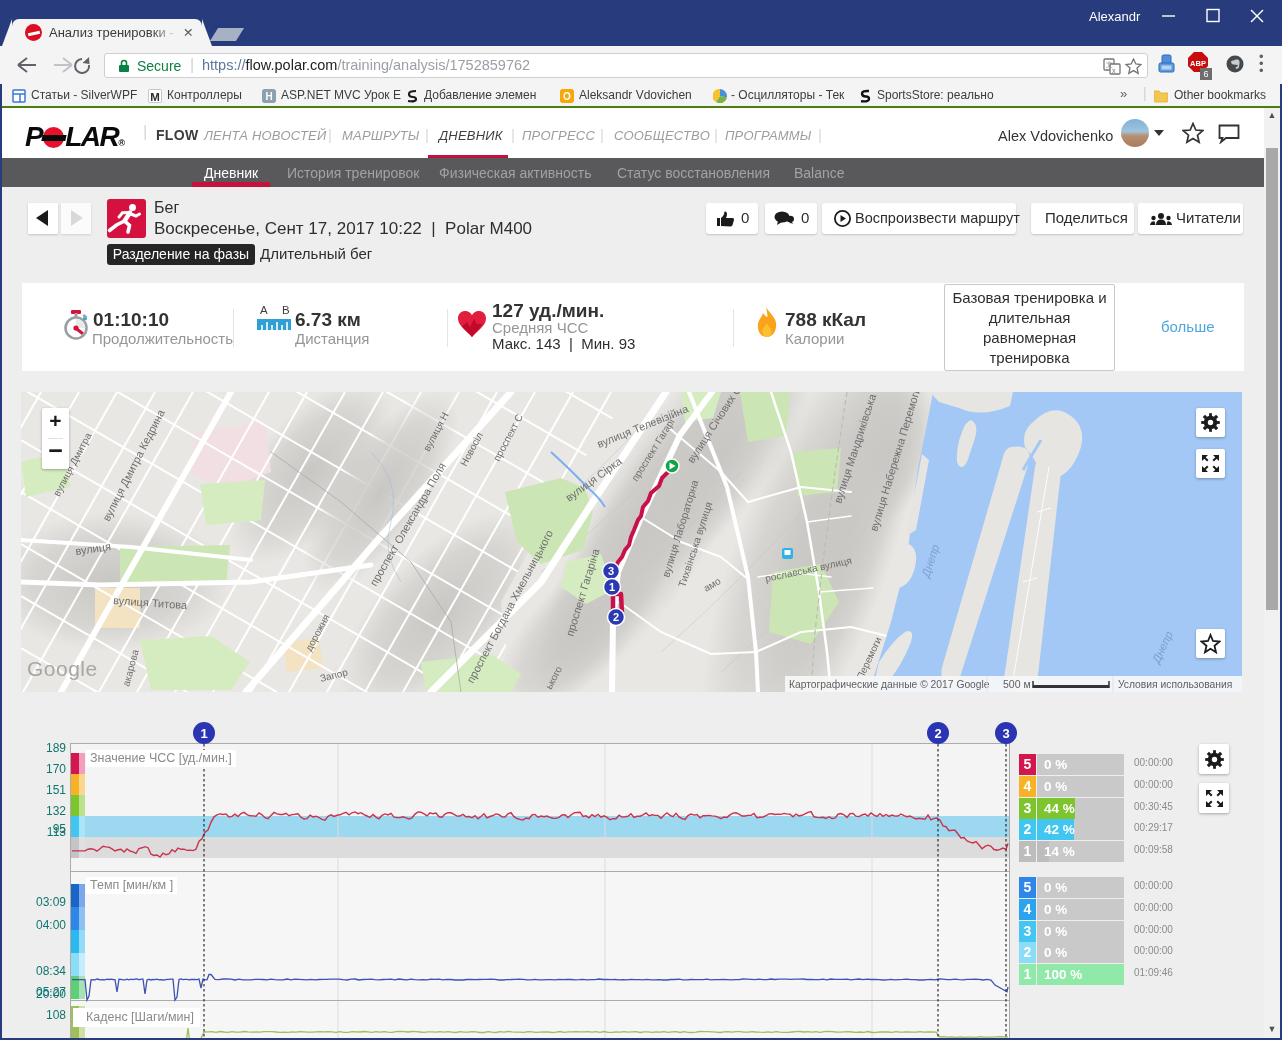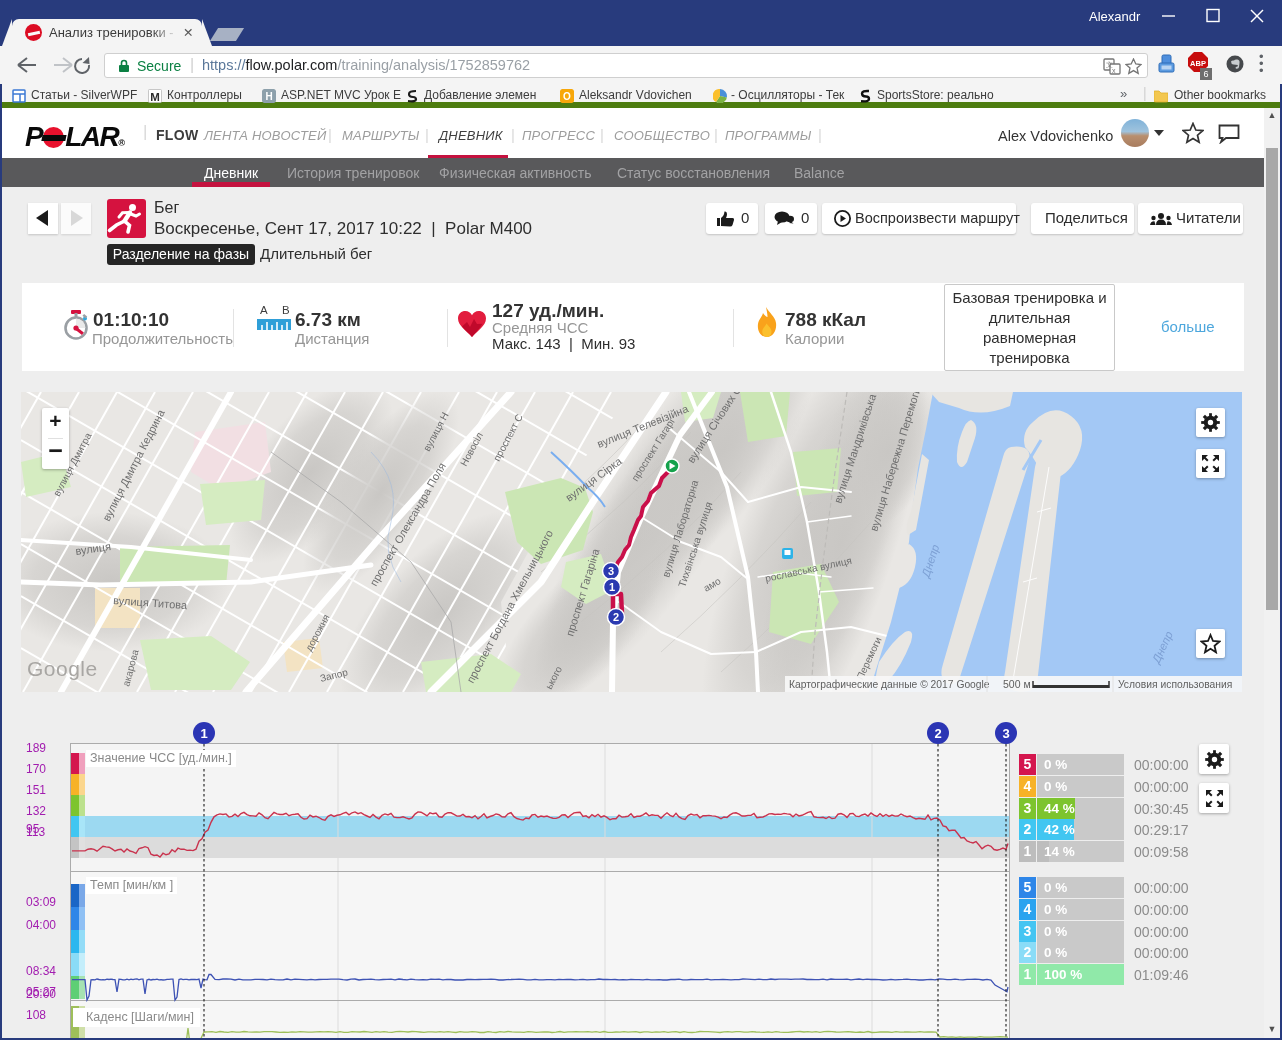--- a/index.html
+++ b/index.html
@@ -12,21 +12,21 @@
 #tab:after { content:""; position:absolute; right:-10px; top:0; border-bottom:27px solid #f4f4f4; border-right:10px solid transparent; }
 #favicon { left:13px; top:5px; width:17px; height:17px; background:#dc0c23; border-radius:50%; }
 #favicon:after { content:""; position:absolute; left:2.5px; top:7.5px; width:12px; height:3px; background:#f9f9f9; transform:rotate(-12deg); }
 #tabtitle { left:37px; top:6px; width:128px; height:16px; font-size:13px; color:#3c3c3c; white-space:nowrap; overflow:hidden; }
 #tabfade { left:140px; top:6px; width:26px; height:16px; background:linear-gradient(90deg,rgba(244,244,244,0),#f4f4f4); }
 #tabclose { left:171px; top:6px; font-size:12.5px; color:#5a5a5a; }
 #newtab { left:214px; top:28px; width:26px; height:13px; background:#a7b1c4; transform:skewX(-32deg); }
 #wintitle { left:1089px; top:9px; color:#fff; font-size:13px; }
 #toolbar { left:0; top:46px; width:1282px; height:38px; background:#f4f4f4; }
 #addrbar { left:104px; top:7px; width:1044px; height:25px; background:#fff; border:1px solid #cfcfcf; border-radius:3px; }
-#bookmarks { left:0; top:84px; width:1282px; height:24px; background:#f4f4f4; border-bottom:6px solid #4d7c0f; font-size:12px; color:#3c3c3c; }
+#bookmarks { left:0; top:84px; width:1282px; height:24px; background:#f4f4f4; border-bottom:2px solid #4d7c0f; font-size:12px; color:#3c3c3c; }
 .bk { position:absolute; top:4px; white-space:nowrap; }
 .bkic { position:absolute; top:5px; width:14px; height:14px; border-radius:2px; }
 #brd-l { left:0; top:84px; width:2px; height:956px; background:#283b7d; }
 #brd-r { left:1280px; top:84px; width:2px; height:956px; background:#283b7d; }
 #pheader { left:2px; top:108px; width:1262px; height:50px; background:#fff; font-size:13.5px; }
 .pnav { position:absolute; top:20px; color:#9d9d9d; letter-spacing:0.2px; font-size:13px;font-style:italic; }
 .psep { position:absolute; top:18px; color:#d9d9d9; font-size:15px; }
 #subnav { left:2px; top:158px; width:1262px; height:29px; background:#59595b; font-size:14px; }
 .snav { position:absolute; top:7px; color:#a2a2a4; }
 #content { left:2px; top:187px; width:1262px; height:853px; background:#eeeeee; }
@@ -35,22 +35,22 @@
 .stat-big { position:absolute; font-size:19px; font-weight:bold; color:#333; }
 .stat-sub { position:absolute; font-size:15px; color:#969696; }
 .vsep { position:absolute; width:1px; background:#e3e3e3; }
 #scrollbar { left:1264px; top:108px; width:16px; height:932px; background:#f1f1f1; }
 #scrollthumb { left:1266px; top:148px; width:12px; height:462px; background:#a8a8a8; }
 .zrow { position:absolute; height:21px; }
 .zbox { position:absolute; left:0; top:0; width:17px; height:21px; color:#fff; font-size:14px; font-weight:bold; text-align:center; line-height:21px; }
 .zbar { position:absolute; left:18px; top:0; width:87px; height:21px; background:#c9c9c9; }
 .zfill { position:absolute; left:0; top:0; height:21px; }
 .zpct { position:absolute; left:7px; top:0; color:#fff; font-size:13.5px; font-weight:bold; line-height:21px; }
-.ztime { position:absolute; left:115px; top:3px; color:#8b8b8b; font-size:14px; }
-.ylab { position:absolute; font-size:12px; color:#a21caf; text-align:left; width:40px; }
+.ztime { position:absolute; left:115px; top:3px; color:#8b8b8b; font-size:10px; }
+.ylab { position:absolute; font-size:12px; color:#0f766e; text-align:right; width:40px; }
 .mapctl { position:absolute; background:#fff; border-radius:2px; box-shadow:0 1px 3px rgba(0,0,0,0.3); }
 </style>
 </head>
 <body>
 <div id="titlebar" class="abs">
   <div id="tab" class="abs">
     <div id="favicon" class="abs"></div>
     <div id="tabtitle" class="abs">Анализ тренировки - Po</div>
     <div id="tabfade" class="abs"></div>
     <div id="tabclose" class="abs">✕</div>

